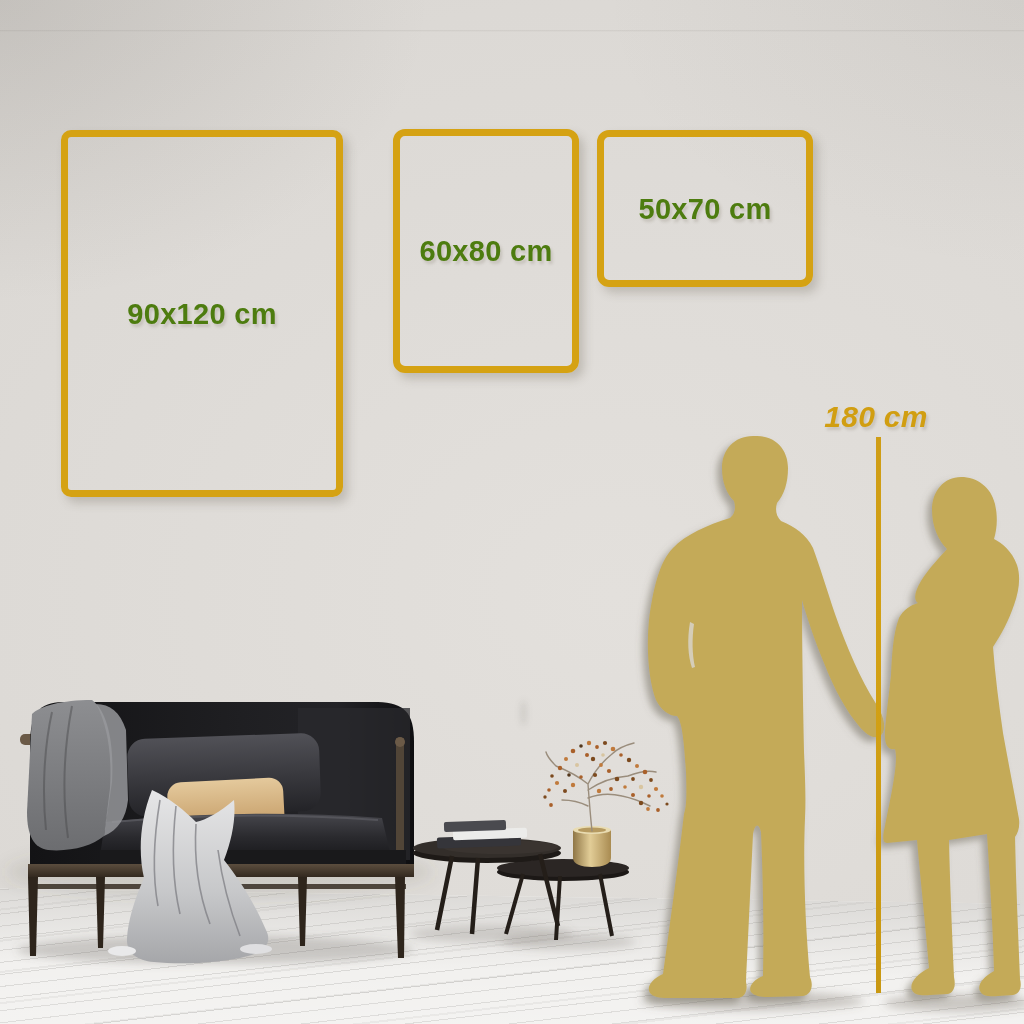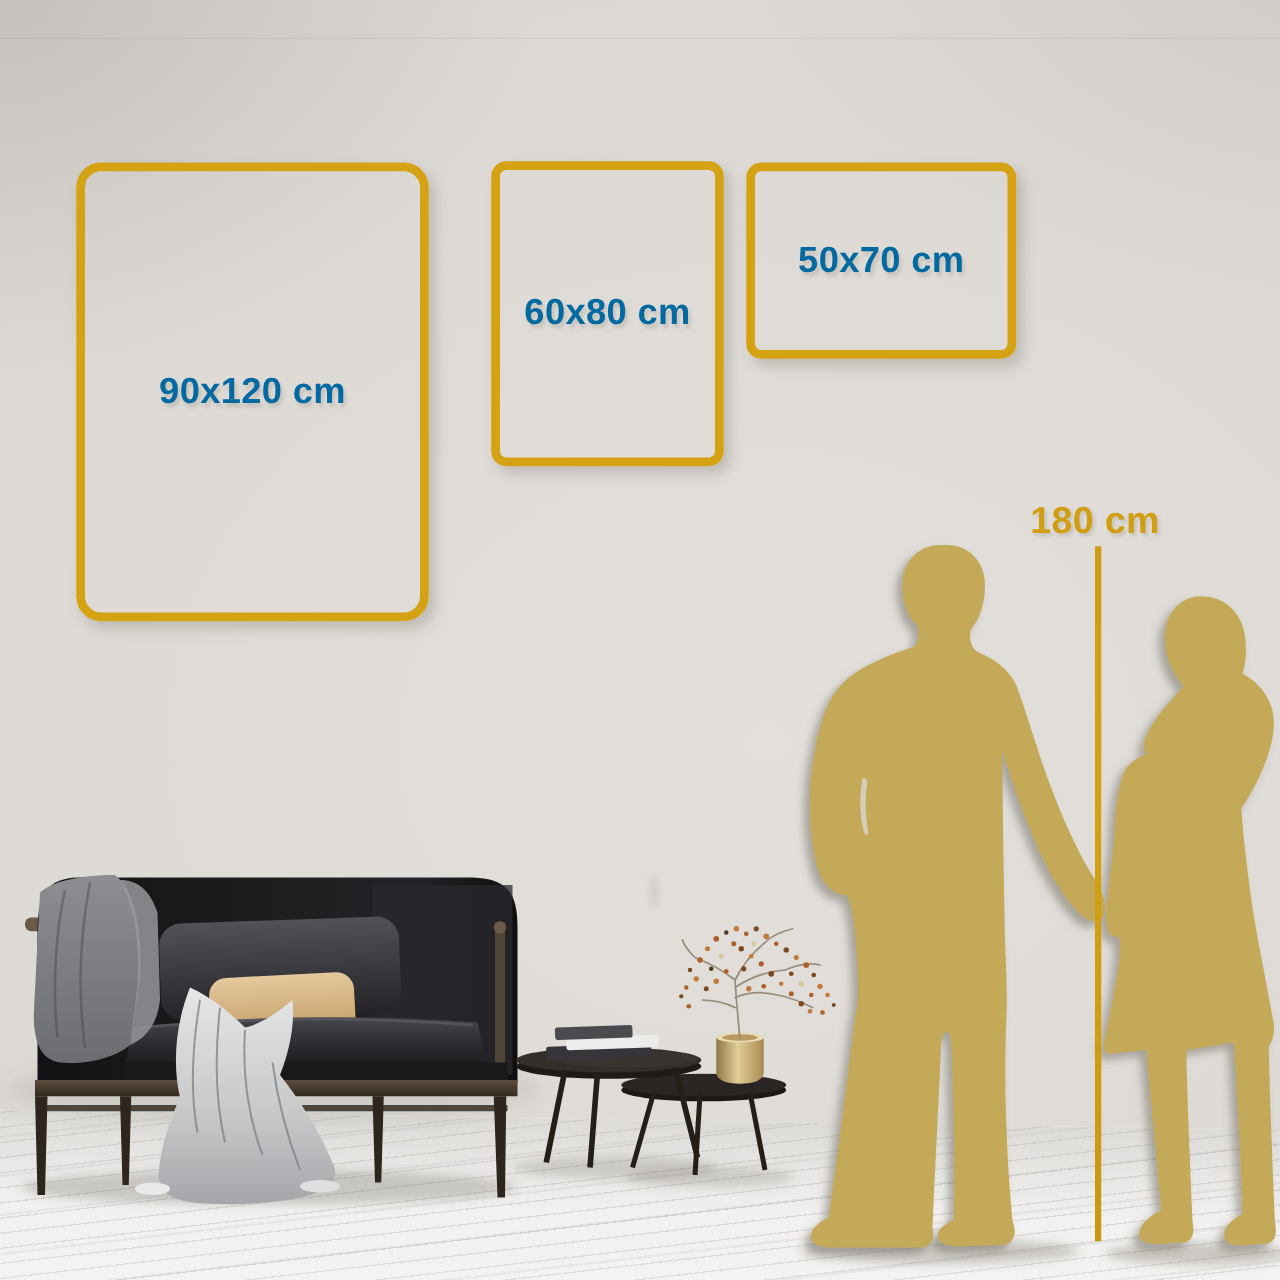--- a/index.html
+++ b/index.html
@@ -22,33 +22,33 @@
     background:
       repeating-linear-gradient(180deg, rgba(120,118,114,0.20) 0 1px, rgba(0,0,0,0) 1px 12px),
       repeating-linear-gradient(180deg, rgba(150,148,144,0.12) 0 2px, rgba(0,0,0,0) 2px 31px);
     transform:rotate(-7.5deg);}
   .floor::after{content:"";position:absolute;inset:0;
     background:linear-gradient(180deg, rgba(185,182,178,0.38), rgba(255,255,255,0) 34%, rgba(255,255,255,0.25) 80%);}
   
   .frame{position:absolute;border:7px solid #d5a213;border-radius:12px;
     box-shadow:5px 6px 10px rgba(95,88,70,0.25);}
   .frame-label{position:absolute;left:50%;top:50%;transform:translate(-50%,-50%);
-    color:#0369a1;font-weight:700;font-size:29px;letter-spacing:0.3px;white-space:nowrap;
+    color:#4d7c0f;font-weight:700;font-size:29px;letter-spacing:0.3px;white-space:nowrap;
     text-shadow:2px 3px 3px rgba(110,100,80,0.22);}
   .frame-label.below{top:calc(100% + 22px);transform:translate(-50%,0);}
-  #frame-1{left:61px;top:130px;width:268px;height:353px;border-radius:20px;}
+  #frame-1{left:61px;top:130px;width:268px;height:353px;border-radius:10px;}
   #frame-2{left:373px;top:129px;width:172px;height:230px;margin-left:20px;}
   #frame-3{left:597px;top:130px;width:202px;height:143px;}
   #frame-4{left:864px;top:128px;width:82px;height:116px;border-width:7px;}
   
   .ruler-line{position:absolute;left:876px;top:437px;width:5px;height:556px;
     background:linear-gradient(180deg,#cf9d15,#d3a114 40%,#c99812);}
   .ruler-label{position:absolute;left:776px;top:400px;width:200px;text-align:center;
     color:#d19e11;font-weight:700;font-size:30px;letter-spacing:0.3px;
-    text-shadow:2px 3px 3px rgba(110,100,80,0.22);}
+    text-shadow:2px 3px 3px rgba(110,100,80,0.22);font-style:italic;}
   .scene-svg{position:absolute;left:0;top:0;}
 </style>
 </head>
 <body>
 
 <div class="stage">
 
   <div class="wall"></div>
   <div class="ceiling-line"></div>
   <div class="floor"></div>

